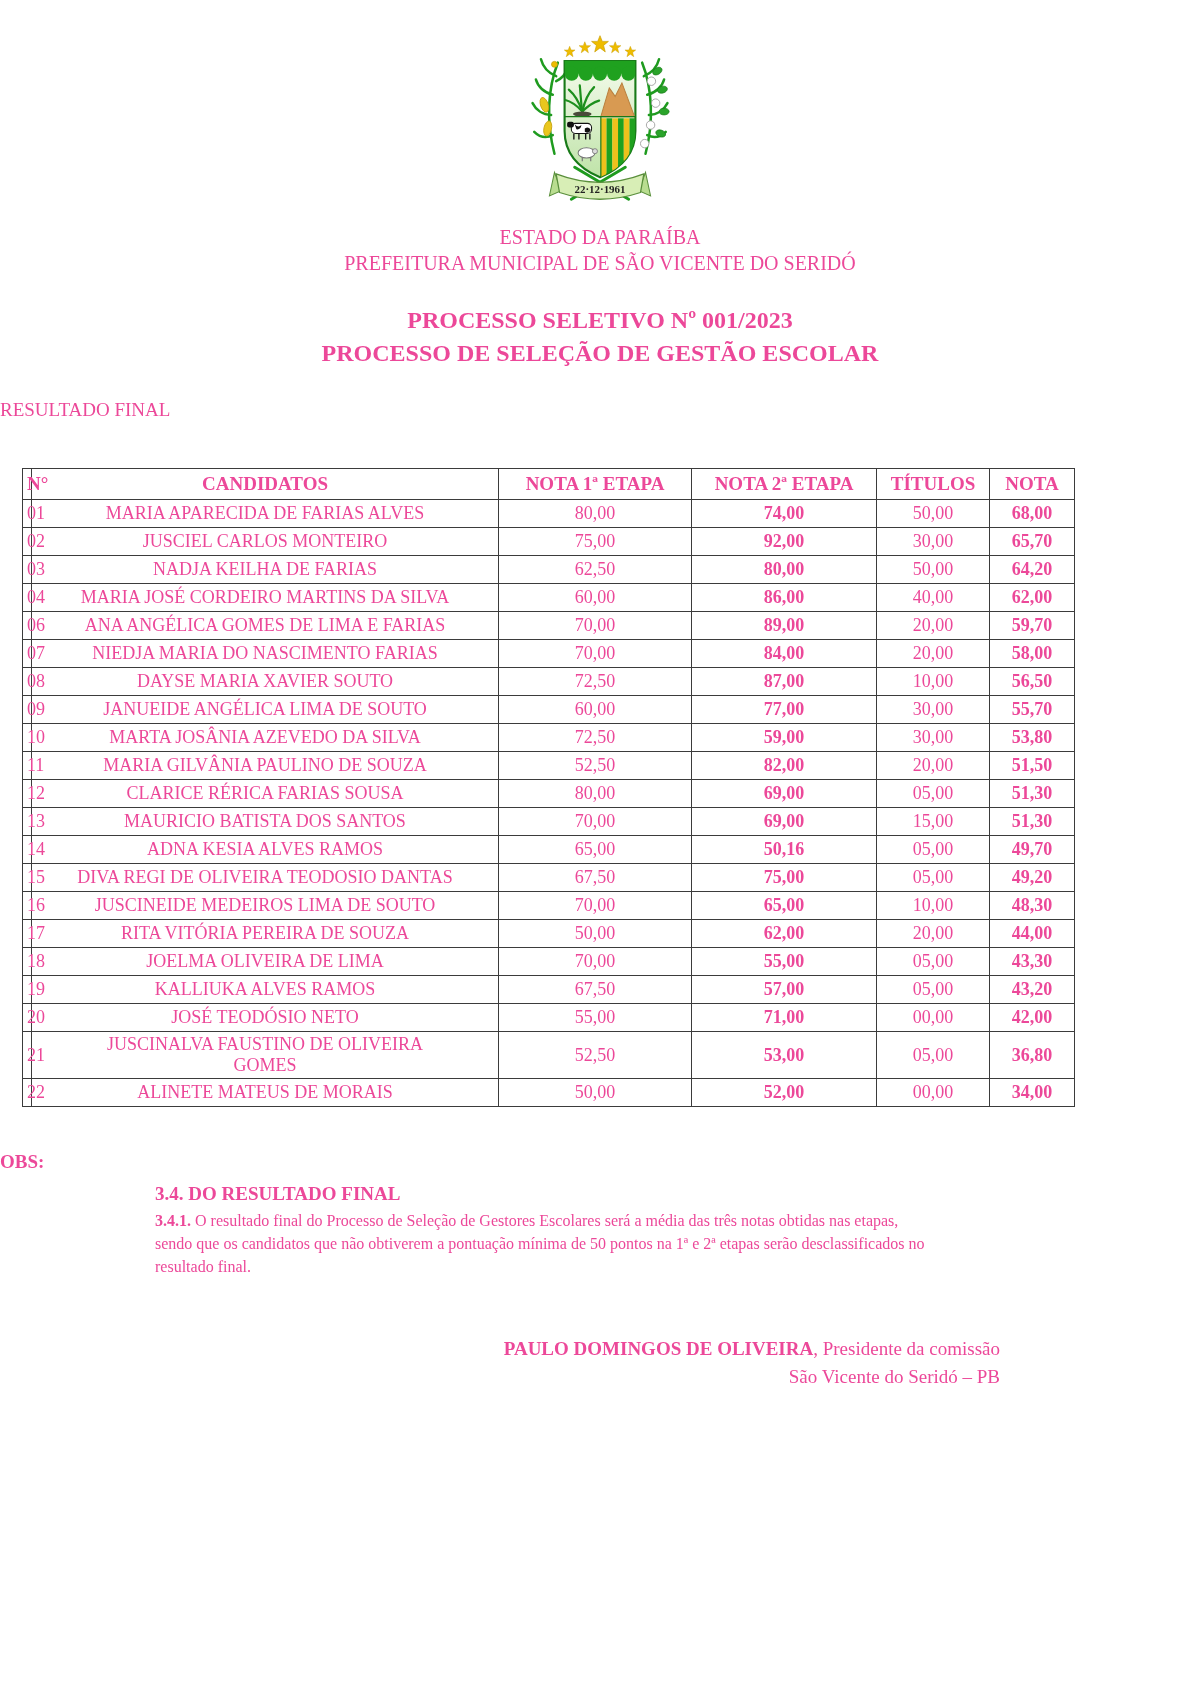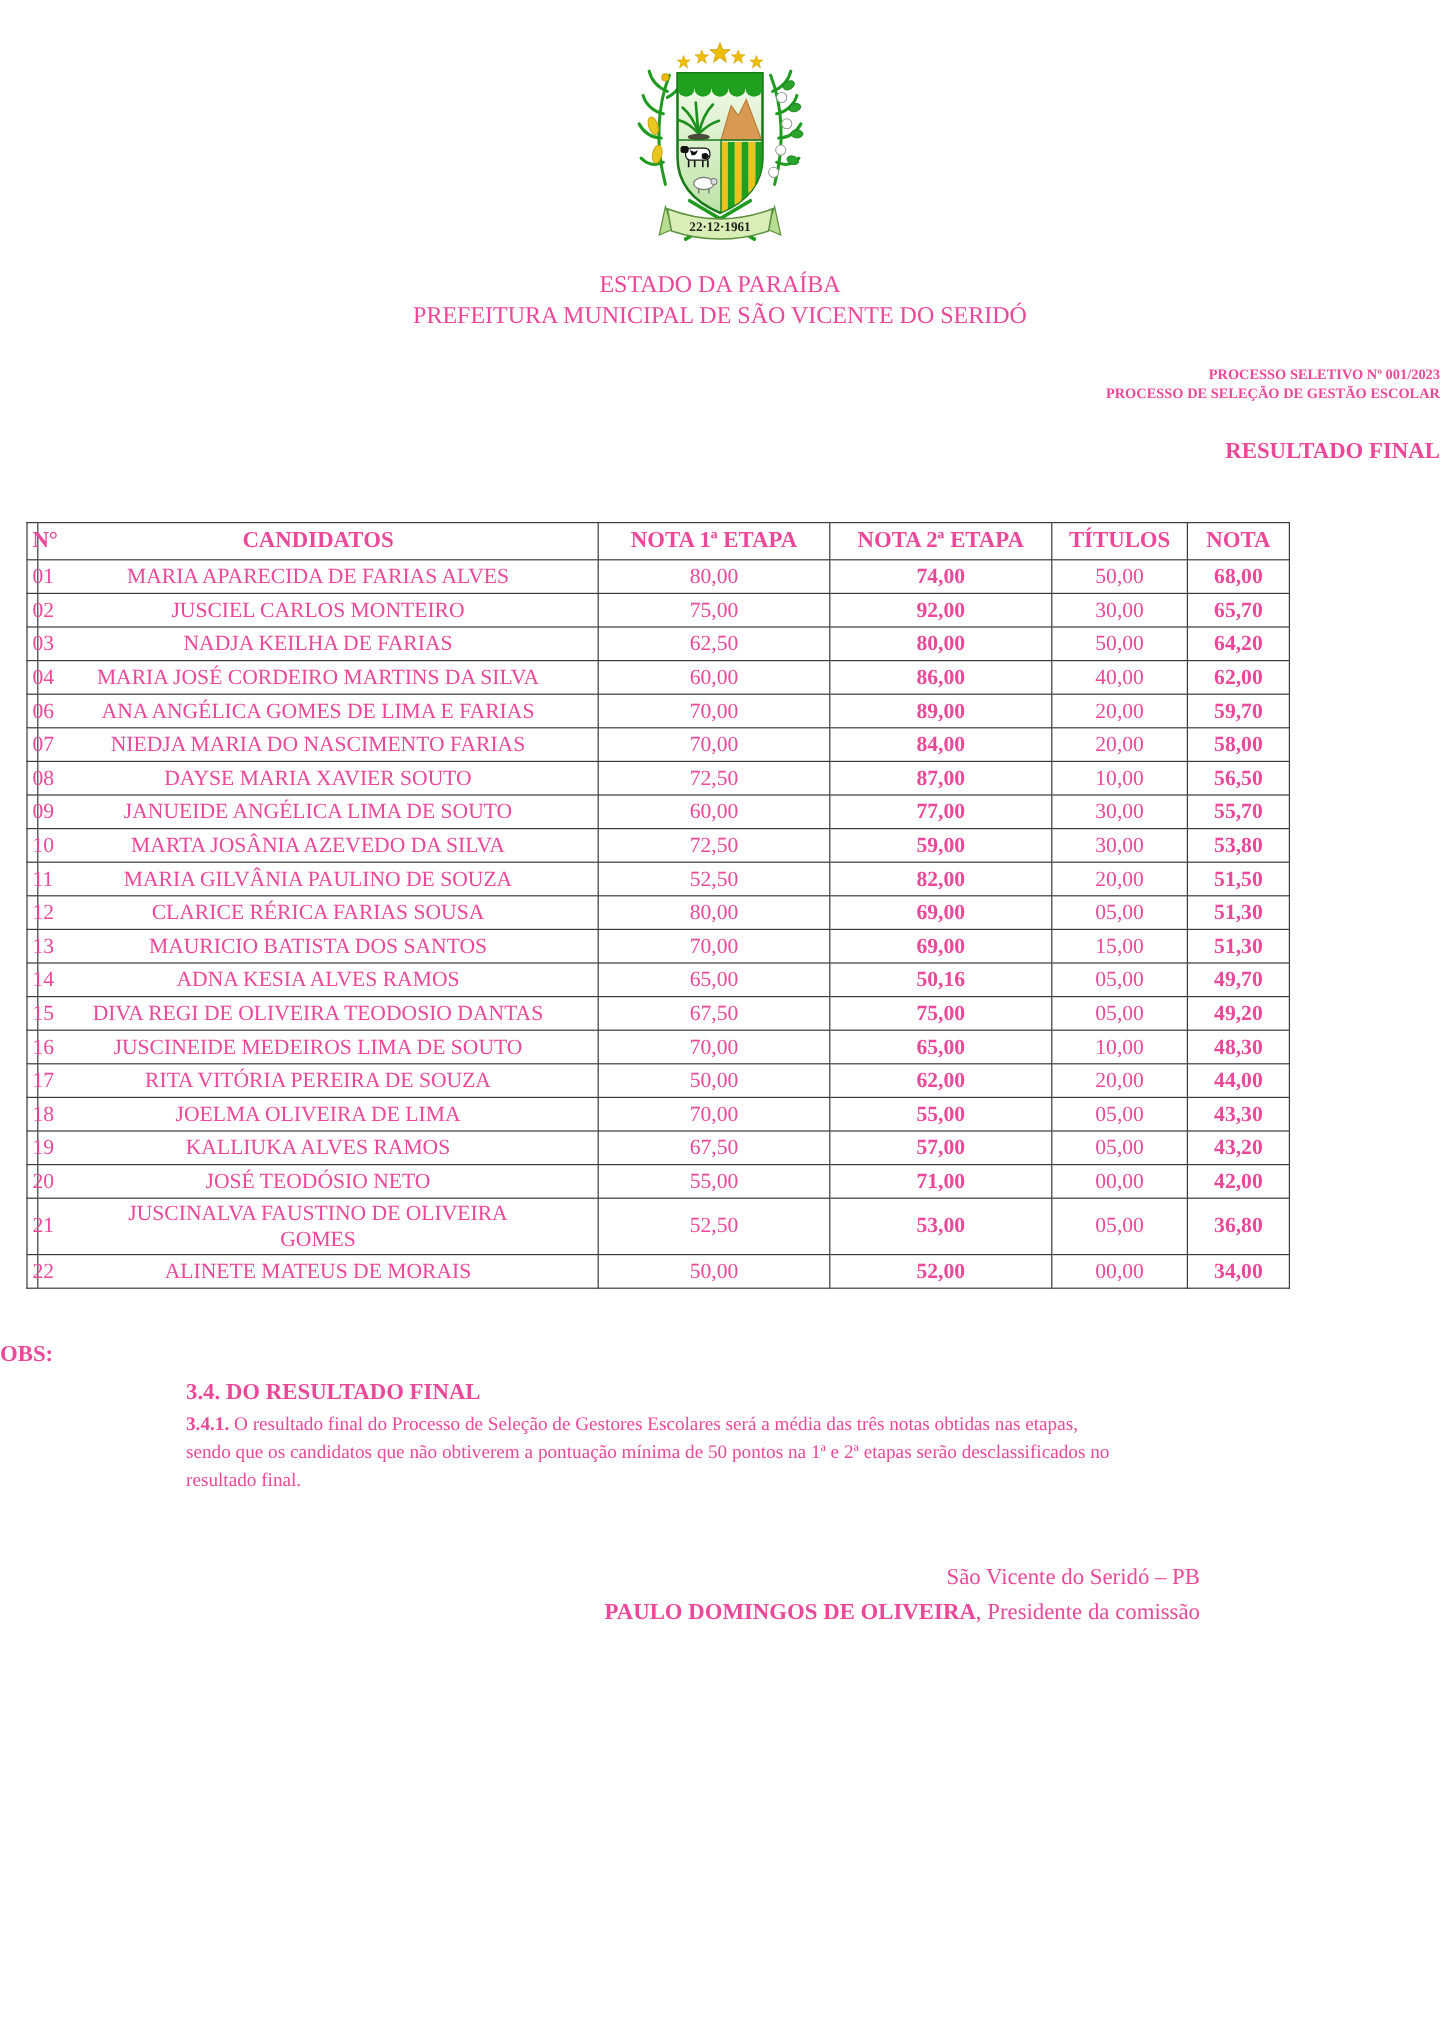--- a/index.html
+++ b/index.html
@@ -10,22 +10,22 @@
     background:#ffffff;
     font-family:"Liberation Serif","DejaVu Serif",serif;
     color:#ec4899;
     overflow:hidden;
   }
   
   .crest{width:186px;margin:30px auto 0;display:block;}
   .crest svg{display:block;width:186px;height:172px;}
   
   .hdr{margin-top:18px;text-align:center;font-weight:normal;font-size:20px;line-height:1.32;}
-  .subhdr{margin-top:27px;text-align:right;font-weight:bold;font-size:12px;line-height:1.38;}
-  .result-title{margin-top:29px;text-align:right;font-weight:bold;font-size:19px;}
+  .subhdr{margin-top:27px;text-align:center;font-weight:bold;font-size:24px;line-height:1.38;}
+  .result-title{margin-top:29px;text-align:left;font-weight:normal;font-size:19px;}
   
   table.results{
     border-collapse:collapse;
     margin:47px 0 0 22px;
     width:1053px;
     table-layout:fixed;
   }
   table.results th, table.results td{
     border:1.6px solid #3b3b3b;
     padding:2px 4px;
@@ -373,17 +373,17 @@
           <td class="c5">34,00</td>
         </tr>
       </tbody>
   </table>
 
   <div class="obs-label">OBS:</div>
   <div class="obs-title">3.4. DO RESULTADO FINAL</div>
   <p class="obs-par"><b>3.4.1.</b><span> O resultado final do Processo de Seleção de Gestores Escolares será a média das três notas obtidas nas etapas, sendo que os candidatos que não obtiverem a pontuação mínima de 50 pontos na 1ª e 2ª etapas serão desclassificados no resultado final.</span></p>
 
   <div class="footer">
+    <div><b>PAULO DOMINGOS DE OLIVEIRA</b><span>, Presidente da comissão</span></div>
     <div>São Vicente do Seridó – PB</div>
-    <div><b>PAULO DOMINGOS DE OLIVEIRA</b><span>, Presidente da comissão</span></div>
   </div>
 
 </div>
 
 </body></html>

